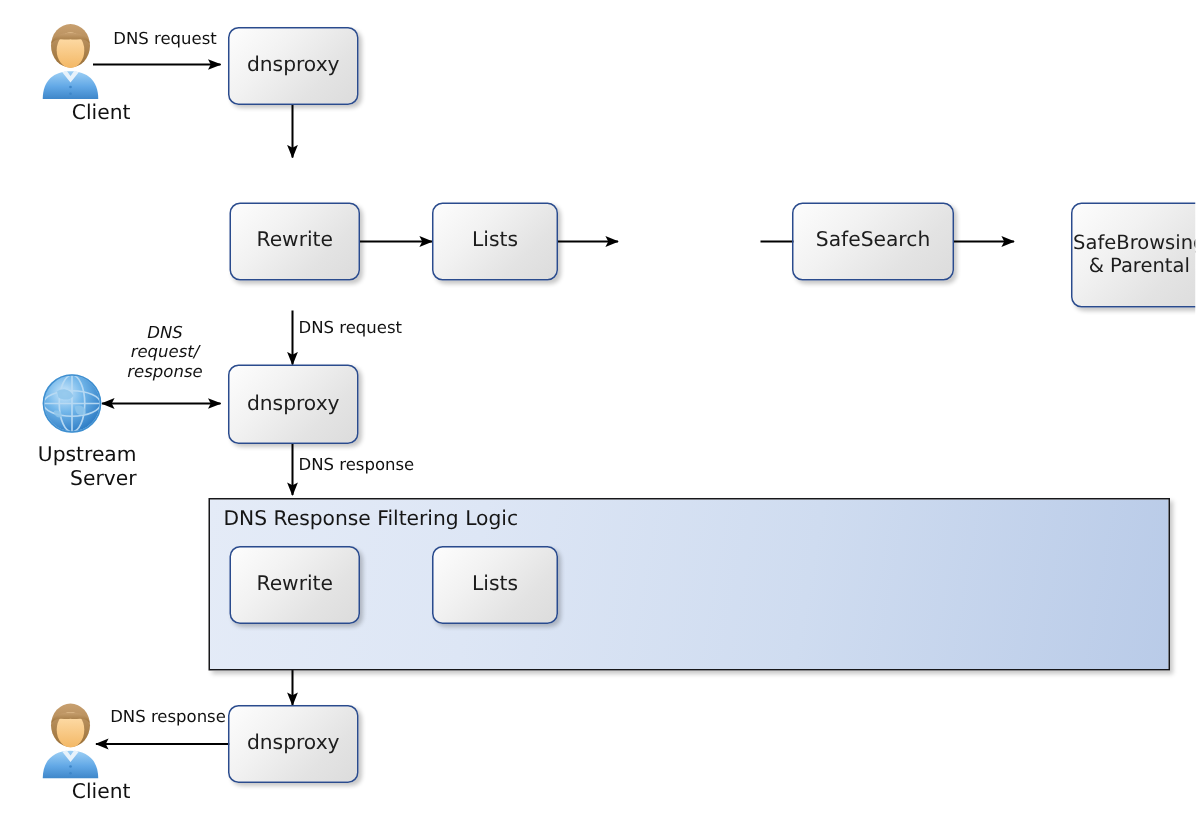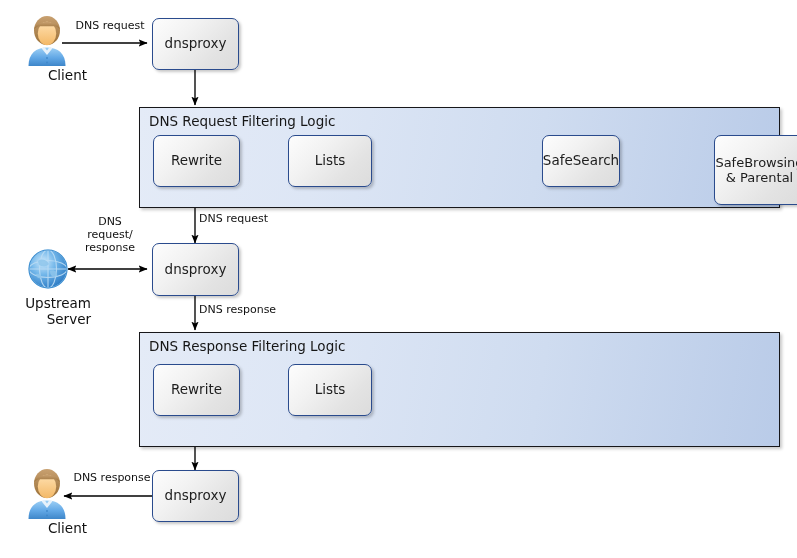--- a/index.html
+++ b/index.html
@@ -159,26 +159,23 @@
       <circle cx="25" cy="44" r="0.9" fill="#3e86c9"></circle>
       <circle cx="25" cy="48.5" r="0.9" fill="#3e86c9"></circle>
     </svg>
   </div>
   <div class="caption" style="left:7px; top:68px; width:80px;">Client</div>
 
   <div class="elabel" style="left:66px; top:20px; width:88px;">DNS request</div>
 
   <div class="node" style="left:152px; top:18px; width:87px; height:52px;">dnsproxy</div>
 
-  <div class="group" style="left:139px; top:107px; width:641px; height:101px;">
-    <div class="group-title">DNS Request Filtering Logic</div>
-  </div>
   <div class="node" style="left:153px; top:135px; width:87px; height:52px;">Rewrite</div>
   <div class="node" style="left:288px; top:135px; width:84px; height:52px;">Lists</div>
-  <div class="node" style="left:542px; top:135px; width:78px; height:52px;">SafeSearch</div>
+  <div class="node" style="left:528px; top:135px; width:108px; height:52px;">SafeSearch</div>
   <div class="node small" style="left:714px; top:135px; width:91px; height:70px;">SafeBrowsing
 &amp; Parental</div>
 
   <div class="actor-icon" style="left:22px; top:243px; width:52px; height:52px;">
     <svg width="52" height="52" viewBox="0 0 52 52">
       <defs>
         <radialGradient id="globeG" cx="37%" cy="32%" r="72%">
           <stop offset="0%" stop-color="#cde8fb"></stop>
           <stop offset="45%" stop-color="#73b7ea"></stop>
           <stop offset="100%" stop-color="#2c7bc4"></stop>
@@ -197,21 +194,21 @@
         <path d="M16 18 C20 15, 25 17, 27 21 C25 24, 20 24, 17 22 Z"></path>
         <path d="M28 28 C32 26, 36 29, 35 33 C31 35, 28 33, 28 28 Z"></path>
         <path d="M14 31 C17 30, 20 32, 19 35 C16 36, 14 34, 14 31 Z"></path>
       </g>
       <circle cx="26" cy="26" r="19" fill="none" stroke="#3f8fd0" stroke-width="1.1"></circle>
     </svg>
   </div>
   <div class="caption" style="left:5px; top:296px; width:86px;">Upstream
 Server</div>
 
-  <div class="elabel" style="left:72px; top:216px; width:76px;">DNS
+  <div class="elabel" style="left:72px; top:216px; width:76px;font-style:italic;">DNS
 request/
 response</div>
 
   <div class="elabel left-align" style="left:199px; top:213px; width:120px;">DNS request</div>
 
   <div class="node" style="left:152px; top:243px; width:87px; height:53px;">dnsproxy</div>
 
   <div class="elabel left-align" style="left:199px; top:304px; width:130px;">DNS response</div>
 
   <div class="group" style="left:139px; top:332px; width:641px; height:115px;">

